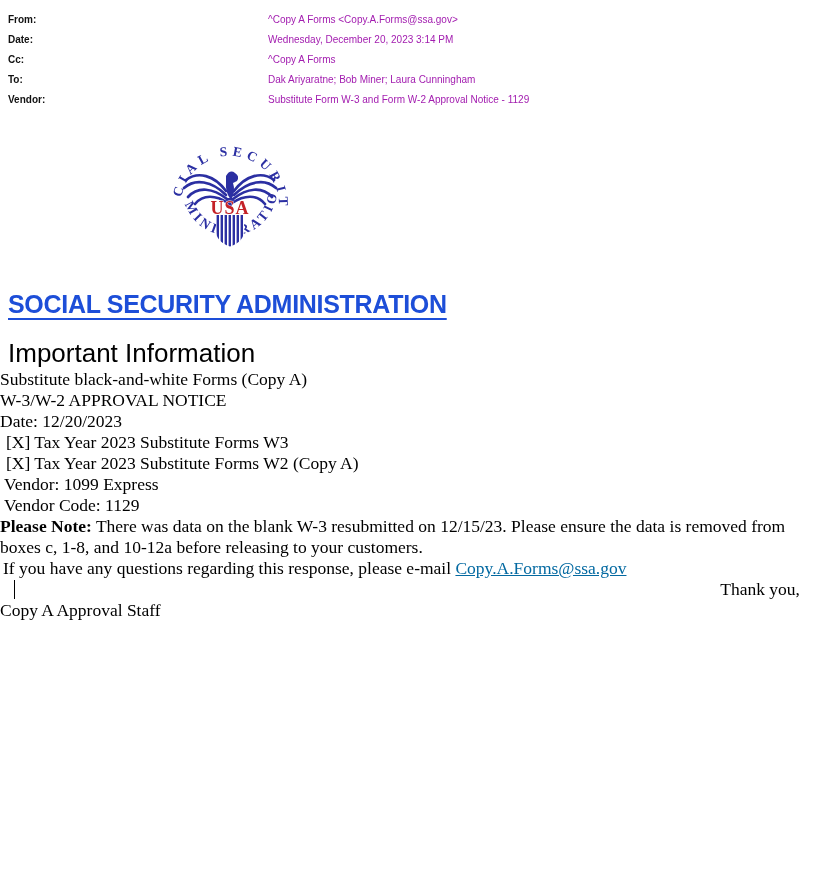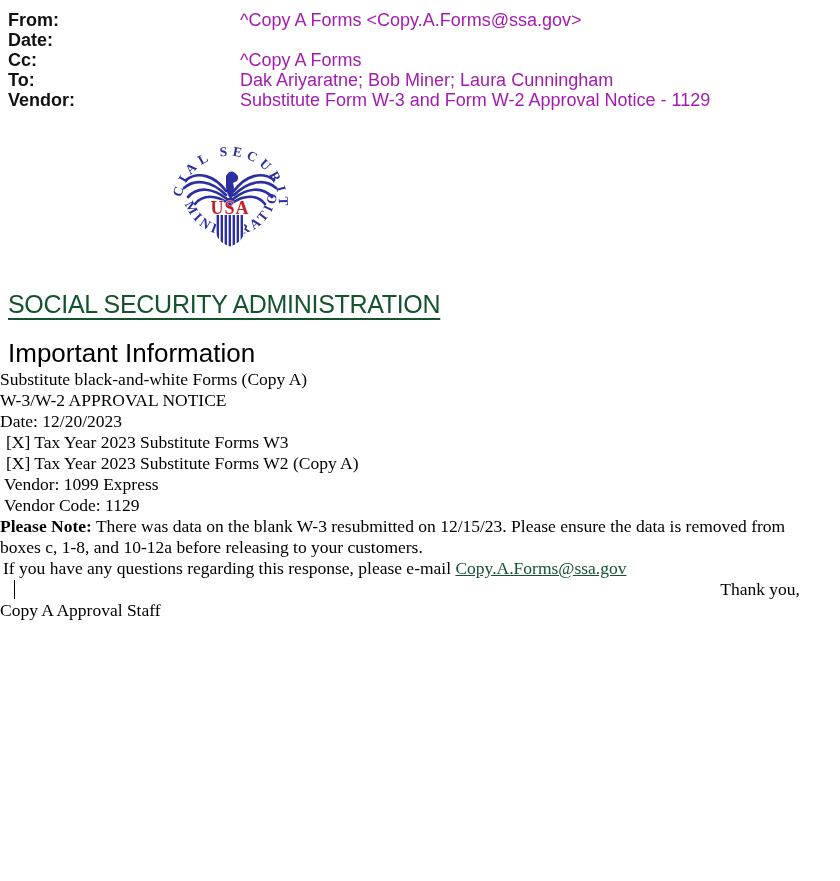--- a/index.html
+++ b/index.html
@@ -8,38 +8,38 @@
     width: 840px;
     height: 881px;
     font-family: "Liberation Sans", sans-serif;
     color: #000;
     overflow: hidden;
     position: relative;
   }
 
   
   .meta { padding: 10px 0 0 8px; }
-  .meta-row { display: flex; line-height: 20px; font-size: 18px; }
+  .meta-row { display: flex; line-height: 20px; font-size: 10px; gap: 28px; }
   .meta-label { width: 232px; font-weight: bold; color: #111; }
   .meta-value { color: #a21caf; }
 
   
   .seal-wrap { margin: 33px 0 0 168px; width: 124px; height: 120px; }
 
   
   h1.agency {
     margin: 27px 0 0 8px;
     font-size: 25px;
-    font-weight: normal;
+    font-weight: bold;
     letter-spacing: -0.3px;
     line-height: 1.15;
     text-decoration: underline;
     text-decoration-thickness: 2px;
     text-underline-offset: 5px;
-    color: #14532d;
+    color: #1d4ed8;
   }
   h2.subtitle {
     margin: 19px 0 0 8px;
     font-size: 26px;
     font-weight: 400;
     line-height: 1.2;
     color: #000000;
   }
 
   
@@ -56,38 +56,39 @@
   .p-date        { margin-top: 22px; }
   .p-check1      { margin-top: 25px; padding-left: 6px; }
   .p-check2      { margin-top: 7px;  padding-left: 6px; }
   .p-vendor      { margin-top: 29px; padding-left: 4px; }
   .p-vendorcode  { margin-top: 22px; padding-left: 4px; }
   .p-note        { margin-top: 14px; }
   .p-questions   { margin-top: 27px; padding-left: 3px; }
   .p-thanks      { margin-top: 17px; padding-left: 3px; position: relative; text-align: right; }
   .p-signature   { margin-top: 24px; }
   .bold { font-weight: bold; }
-  a.mail-link { color: #14532d; text-decoration: underline; cursor: pointer; }
+  a.mail-link { color: #0369a1; text-decoration: underline; cursor: pointer; }
   .caret {
     position: absolute;
     left: 14px; top: 1px;
     width: 1px; height: 19px;
     background: #000;
   }
 </style>
 </head>
 <body>
 
 <div class="meta">
   <div class="meta-row">
     <span class="meta-label">From:</span>
     <span class="meta-value">^Copy A Forms &lt;Copy.A.Forms@ssa.gov&gt;</span>
   </div>
   <div class="meta-row">
     <span class="meta-label">Date:</span>
+    <span class="meta-value">Wednesday, December 20, 2023 3:14 PM</span>
   </div>
   <div class="meta-row">
     <span class="meta-label">Cc:</span>
     <span class="meta-value">^Copy A Forms</span>
   </div>
   <div class="meta-row">
     <span class="meta-label">To:</span>
     <span class="meta-value">Dak Ariyaratne; Bob Miner; Laura Cunningham</span>
   </div>
   <div class="meta-row">

